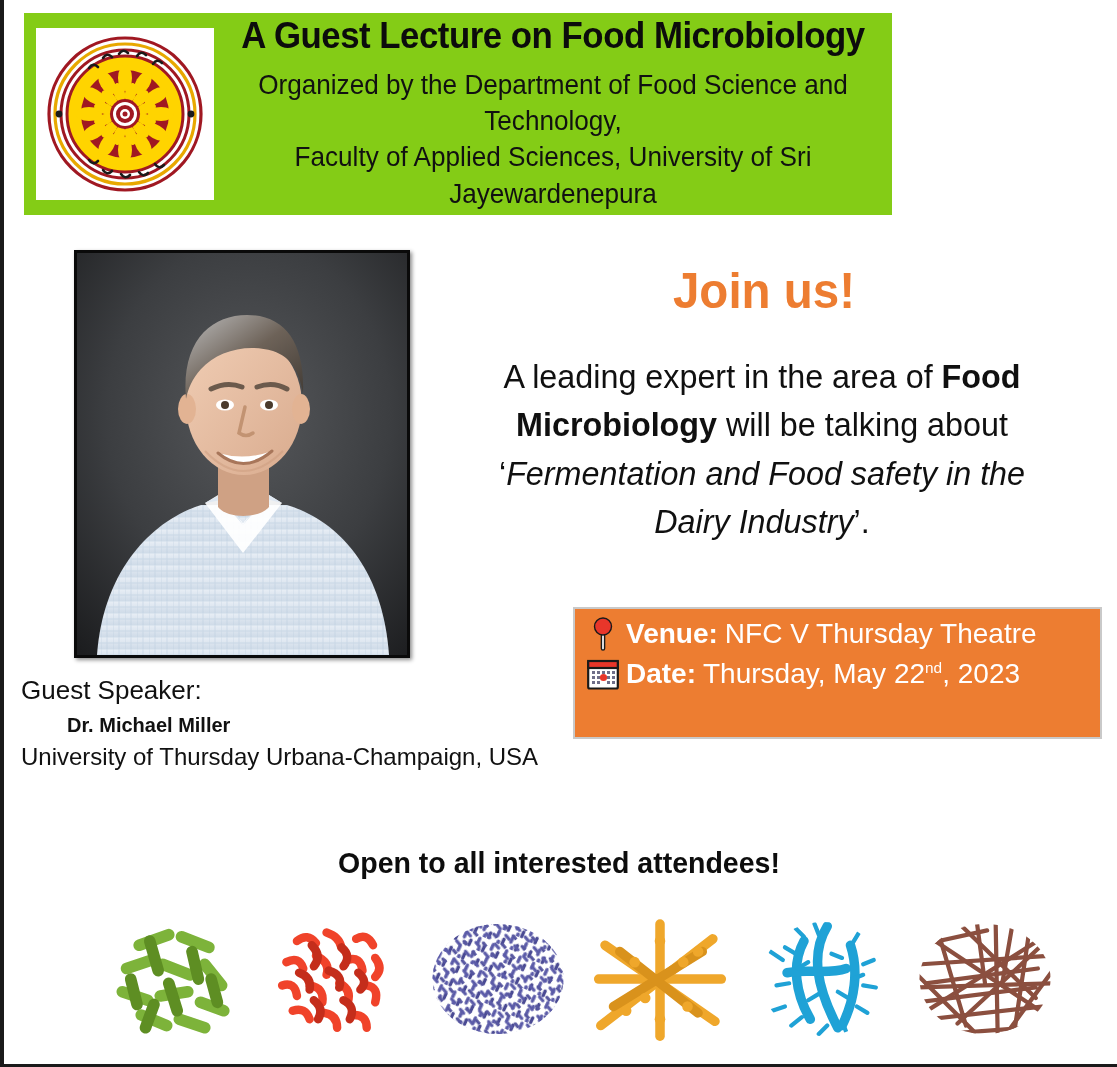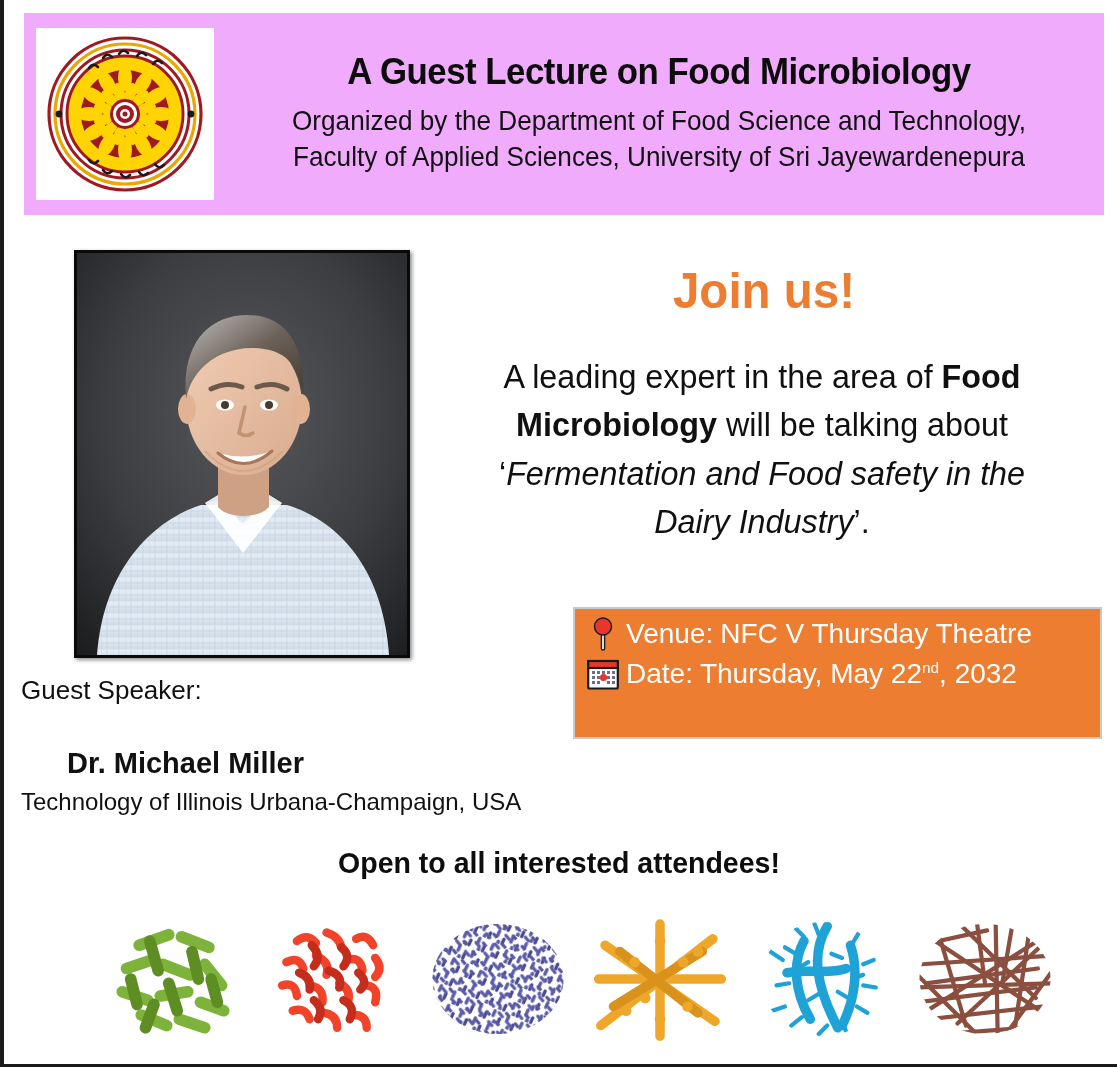--- a/index.html
+++ b/index.html
@@ -13,22 +13,22 @@
   .page{
     position:absolute;left:0;top:0;width:1117px;height:1067px;
     background:#ffffff;
     box-sizing:border-box;
     border-left:4px solid #1a1a1a;
     border-bottom:3px solid #1a1a1a;
   }
 
   
   .header-banner{
-    position:absolute;left:20px;top:13px;width:1080px;height:202px;
-    background:#f0abfc;
+    position:absolute;left:20px;top:13px;width:868px;height:202px;
+    background:#84cc16;
     display:flex;align-items:center;
   }
   .logo-box{
     width:178px;height:172px;margin-left:12px;
     background:#ffffff;
     display:flex;align-items:center;justify-content:center;
     flex:0 0 auto;
   }
   .logo-svg{display:block;}
   .header-text{
@@ -64,21 +64,21 @@
   }
   .portrait-img{position:absolute;inset:0;}
 
   
   .speaker-block{
     position:absolute;left:17px;top:672px;width:560px;
     font-family:"Liberation Sans", sans-serif;
     color:#111;
   }
   .speaker-label{font-size:26px;line-height:1.45;}
-  .speaker-name{font-size:29px;font-weight:bold;line-height:1.5;padding-left:46px;margin-top:32px;}
+  .speaker-name{font-size:20px;font-weight:bold;line-height:1.5;padding-left:46px;}
   .speaker-affil{font-size:24px;line-height:1.45;}
 
   
   .join-us{
     position:absolute;left:430px;top:262px;width:660px;
     text-align:center;
     font-family:"Liberation Sans", sans-serif;
     font-weight:bold;
     font-size:50px;
     color:#ED7D31;
@@ -112,21 +112,21 @@
     color:#ffffff;
     font-family:"Liberation Sans", sans-serif;
     font-size:28px;
     white-space:nowrap;
   }
   .detail-row .ico{
     width:36px;height:36px;flex:0 0 auto;
     display:flex;align-items:center;justify-content:center;
     margin-right:5px;
   }
-  .detail-row .lbl{font-weight:normal;margin-right:7px;}
+  .detail-row .lbl{font-weight:bold;margin-right:7px;}
   .detail-row .val{font-weight:normal;}
   .detail-row sup{font-size:0.55em;vertical-align:super;}
 
   
   .open-all{
     position:absolute;left:0;top:846px;width:1110px;
     text-align:center;
     font-family:"Liberation Sans", sans-serif;
     font-weight:bold;
     font-size:30px;
@@ -276,21 +276,21 @@
       <path d="M141 200 q26 20 54 -2 q-27 10 -54 2 Z" fill="#ffffff"></path>
       <path d="M141 200 q26 22 54 -2" stroke="#a8765a" stroke-width="3" fill="none" stroke-linecap="round"></path>
 
       <path d="M128 198 q38 40 78 0" stroke="#cb9c7e" stroke-width="2" fill="none" opacity="0.5"></path>
     </svg>
   </div>
 
   <div class="speaker-block">
     <div class="speaker-label">Guest Speaker:</div>
     <div class="speaker-name">Dr. Michael Miller</div>
-    <div class="speaker-affil">Technology of Illinois Urbana-Champaign, USA</div>
+    <div class="speaker-affil">University of Thursday Urbana-Champaign, USA</div>
   </div>
 
   <div class="join-us">Join us!</div>
 
   <div class="blurb"><span>A leading expert in the area of </span><b>Food Microbiology</b><span> will be talking about ‘</span><i>Fermentation and Food safety in the Dairy Industry</i><span>’.</span></div>
 
   <div class="details-box">
 
     <div class="detail-row">
       <span class="ico">
@@ -320,21 +320,21 @@
               <rect x="25" y="17" width="3" height="3"></rect>
             <rect x="5" y="22" width="3" height="3"></rect>
               <rect x="10" y="22" width="3" height="3"></rect>
             <rect x="20" y="22" width="3" height="3"></rect>
               <rect x="25" y="22" width="3" height="3"></rect>
           </g>
           <circle cx="16.5" cy="18.5" r="3.6" fill="#E8362A"></circle>
         </svg>
       </span>
       <span class="lbl">Date:</span>
-      <span class="val"><span>Thursday, May 22</span><sup>nd</sup><span>, 2032</span></span>
+      <span class="val"><span>Thursday, May 22</span><sup>nd</sup><span>, 2023</span></span>
     </div>
 
   </div>
 
   <div class="open-all">Open to all interested attendees!</div>
 
   <div class="microbe-strip">
 
     <svg class="microbe" viewBox="0 0 140 130">
       <g stroke-linecap="round" fill="none">

